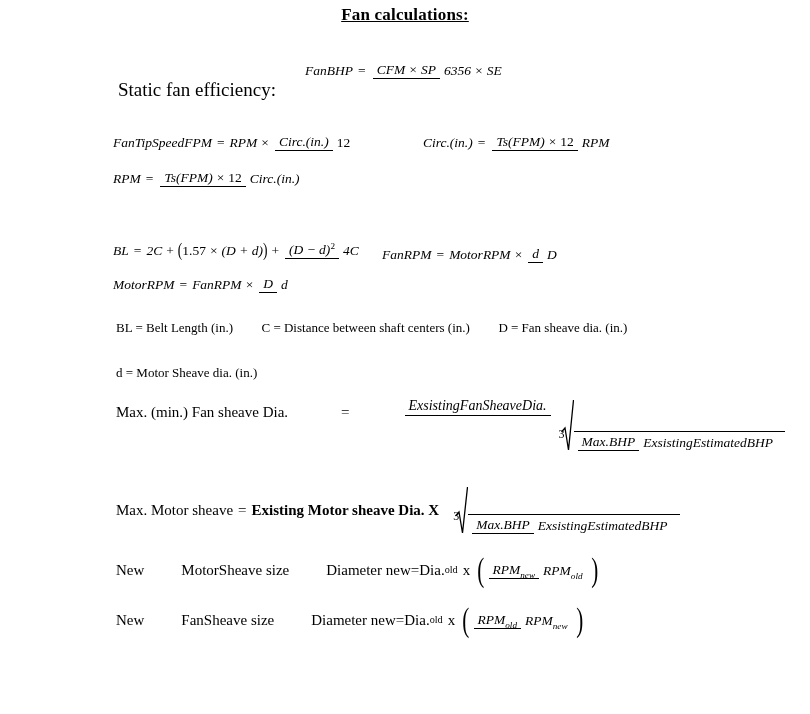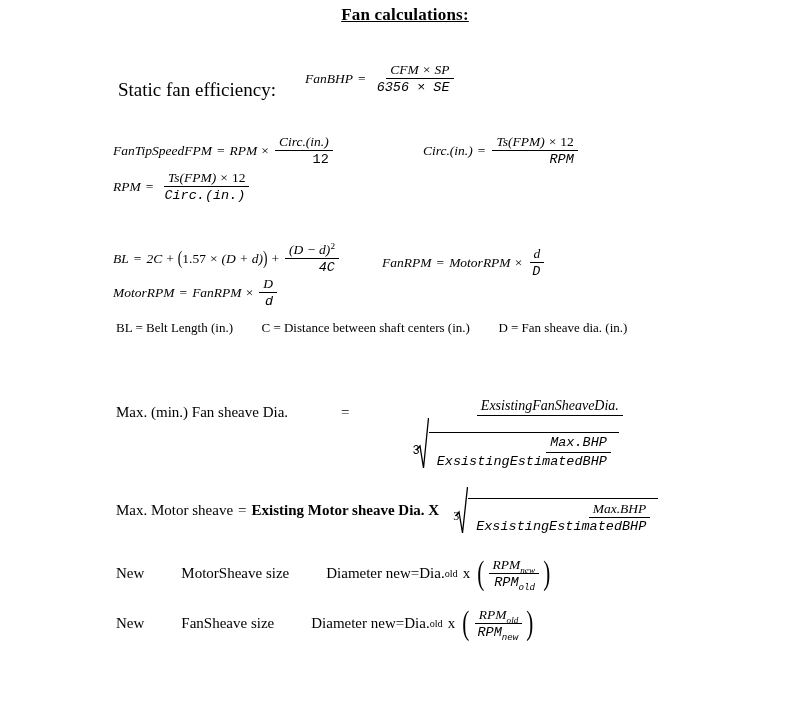--- a/index.html
+++ b/index.html
@@ -42,33 +42,32 @@
     white-space: nowrap;
     font-size: 13.5px;
   }
   .math { font-style: italic; font-size: 13.5px; white-space: nowrap; }
   .op { font-style: normal; padding: 0 4px; }
   .op-eq { font-style: normal; padding: 0 5px; }
 
   
   .frac {
     display: inline-flex;
-    flex-direction: column;
-    align-items: flex-end;
+    flex-direction: row;
+    align-items: flex-start;
     vertical-align: middle;
     margin: 0 2px;
     line-height: 1.12;
   }
   .frac > .num {
     padding: 0 4px 1px 4px;
     border-bottom: 1.2px solid #000;
   }
   .frac > .den {
     padding: 1px 4px 0 4px;
-    font-family: Liberation Mono, monospace;
   }
 
   
   sup.sm { font-size: 0.68em; vertical-align: super; line-height: 0; }
   sub.sm { font-size: 0.68em; vertical-align: sub; line-height: 0; }
 
   
   .radical {
     display: inline-flex;
     align-items: flex-end;
@@ -218,20 +217,21 @@
     </span>
   </div>
 
   <div class="txt txt-wrap" style="left:116px; top:320px; width:600px;">
     <span>BL = Belt Length (in.)</span>
     <span style="display:inline-block; width:22px;"></span>
     <span>C = Distance between shaft centers (in.)</span>
     <span style="display:inline-block; width:22px;"></span>
     <span>D = Fan sheave dia. (in.)</span>
   </div>
+  <div class="txt" style="left:116px; top:365px;">d = Motor Sheave dia. (in.)</div>
 
   <div class="eq-row" style="left:116px; top:398px; align-items:flex-start;gap:48px;">
     <span style="font-size:15px; padding-top:6px;">Max. (min.) Fan sheave Dia.</span>
     <span class="op-eq" style="font-size:15px; padding-top:6px;">=</span>
     <span class="frac">
       <span class="num math" style="font-size:14px;">ExsistingFanSheaveDia.</span>
       <span class="den">
         <span class="radical">
           <span class="rad-index">3</span>
           <span class="rad-sign">

